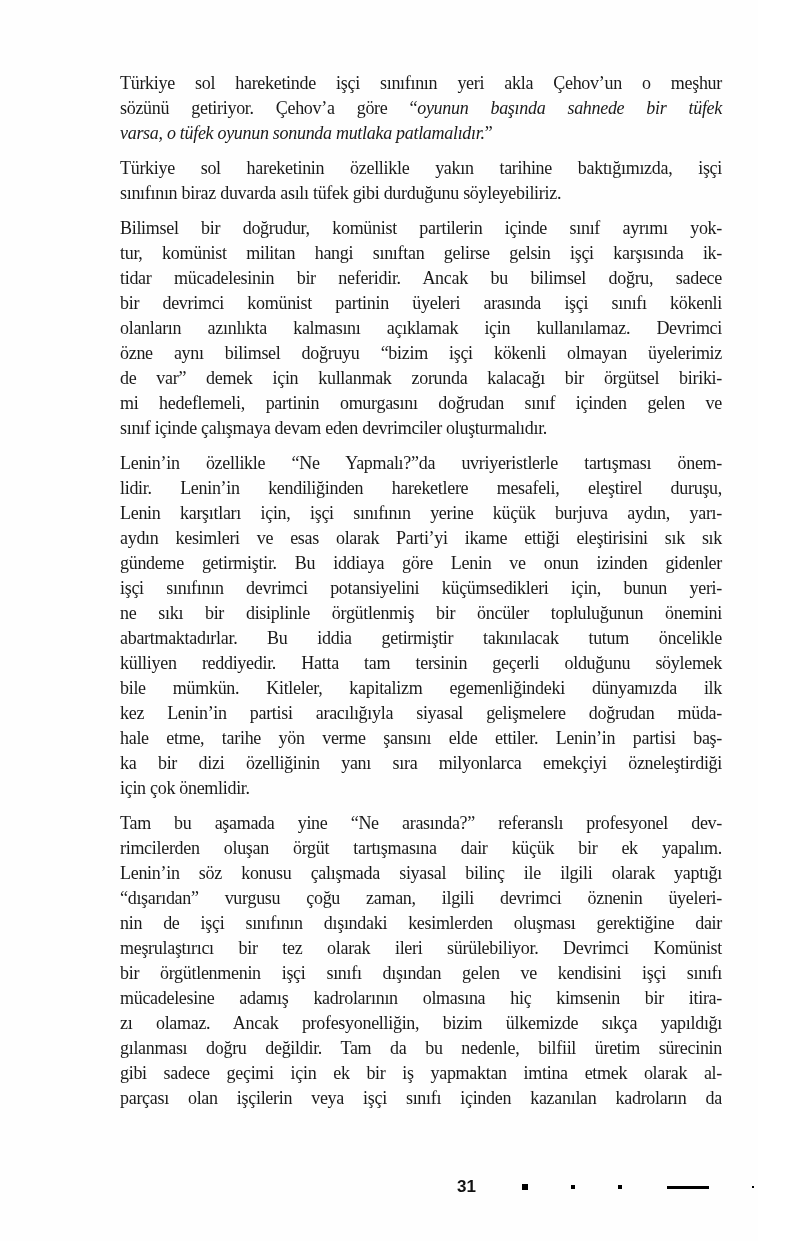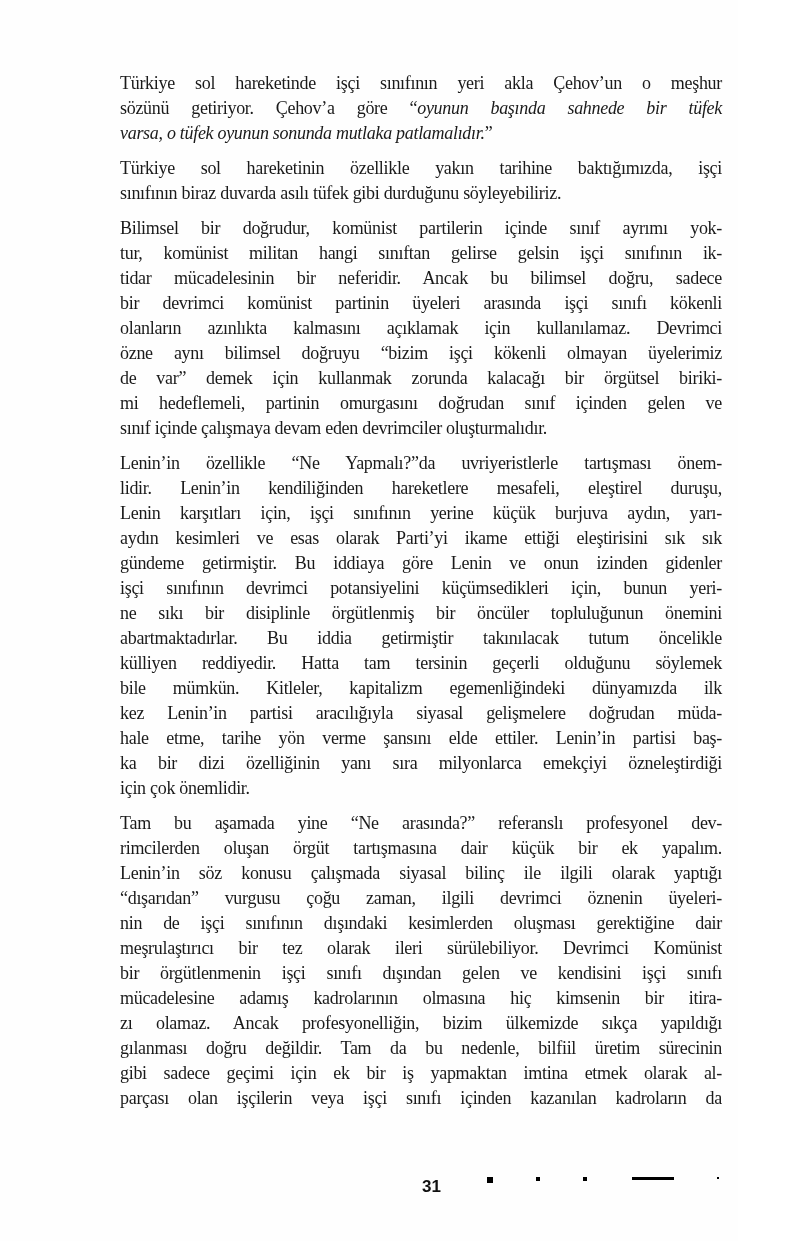--- a/index.html
+++ b/index.html
@@ -10,20 +10,21 @@
     background: #ffffff;
   }
   .page {
     position: relative;
     width: 738px;
     height: 1241px;
     background: #fefefe;
     overflow: hidden;
     font-family: "Liberation Serif", "DejaVu Serif", serif;
     color: #1a1a1a;
+    padding-left: 20px;
   }
   .text-block {
     position: absolute;
     left: 120px;
     top: 71px;
     width: 602px;
     font-size: 18px;
     letter-spacing: -0.3px;
   }
   .para {
@@ -38,24 +39,24 @@
   .line.last {
     text-align: center;
     text-align-last: left;
   }
   .line i {
     font-style: italic;
   }
   .footer {
     position: absolute;
     top: 1177px;
-    right: 19px;
+    right: 4px;
     height: 20px;
     display: flex;
-    align-items: flex-start;
+    align-items: center;
     gap: 40px;
   }
   .page-number {
     font-family: "Liberation Sans", "DejaVu Sans", sans-serif;
     font-weight: bold;
     font-size: 17px;
     line-height: 20px;
     color: #111111;
     margin-right: 6px;
   }
@@ -90,21 +91,21 @@
         <div class="line"><span>Türkiye sol hareketinde işçi sınıfının yeri akla Çehov’un o meşhur</span></div>
         <div class="line"><span>sözünü getiriyor. Çehov’a göre “</span><i>oyunun başında sahnede bir tüfek</i></div>
         <div class="line last"><i>varsa, o tüfek oyunun sonunda mutlaka patlamalıdır.</i><span>”</span></div>
       </div>
       <div class="para">
         <div class="line"><span>Türkiye sol hareketinin özellikle yakın tarihine baktığımızda, işçi</span></div>
         <div class="line last"><span>sınıfının biraz duvarda asılı tüfek gibi durduğunu söyleyebiliriz.</span></div>
       </div>
       <div class="para">
         <div class="line"><span>Bilimsel bir doğrudur, komünist partilerin içinde sınıf ayrımı yok-</span></div>
-        <div class="line"><span>tur, komünist militan hangi sınıftan gelirse gelsin işçi sınıfının ik-</span></div>
+        <div class="line"><span>tur, komünist militan hangi sınıftan gelirse gelsin işçi karşısında ik-</span></div>
         <div class="line"><span>tidar mücadelesinin bir neferidir. Ancak bu bilimsel doğru, sadece</span></div>
         <div class="line"><span>bir devrimci komünist partinin üyeleri arasında işçi sınıfı kökenli</span></div>
         <div class="line"><span>olanların azınlıkta kalmasını açıklamak için kullanılamaz. Devrimci</span></div>
         <div class="line"><span>özne aynı bilimsel doğruyu “bizim işçi kökenli olmayan üyelerimiz</span></div>
         <div class="line"><span>de var” demek için kullanmak zorunda kalacağı bir örgütsel biriki-</span></div>
         <div class="line"><span>mi hedeflemeli, partinin omurgasını doğrudan sınıf içinden gelen ve</span></div>
         <div class="line last"><span>sınıf içinde çalışmaya devam eden devrimciler oluşturmalıdır.</span></div>
       </div>
       <div class="para">
         <div class="line"><span>Lenin’in özellikle “Ne Yapmalı?”da uvriyeristlerle tartışması önem-</span></div>

